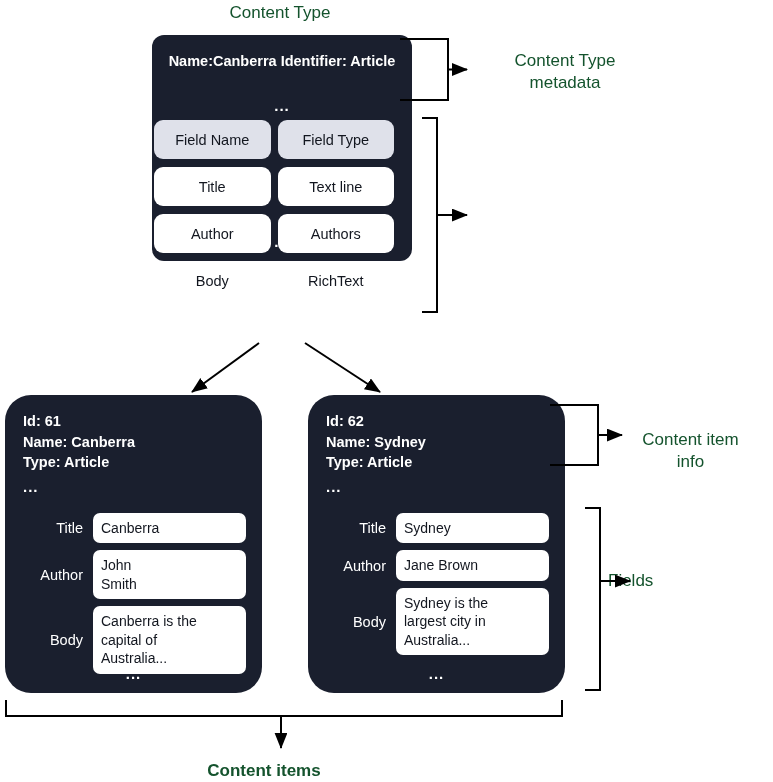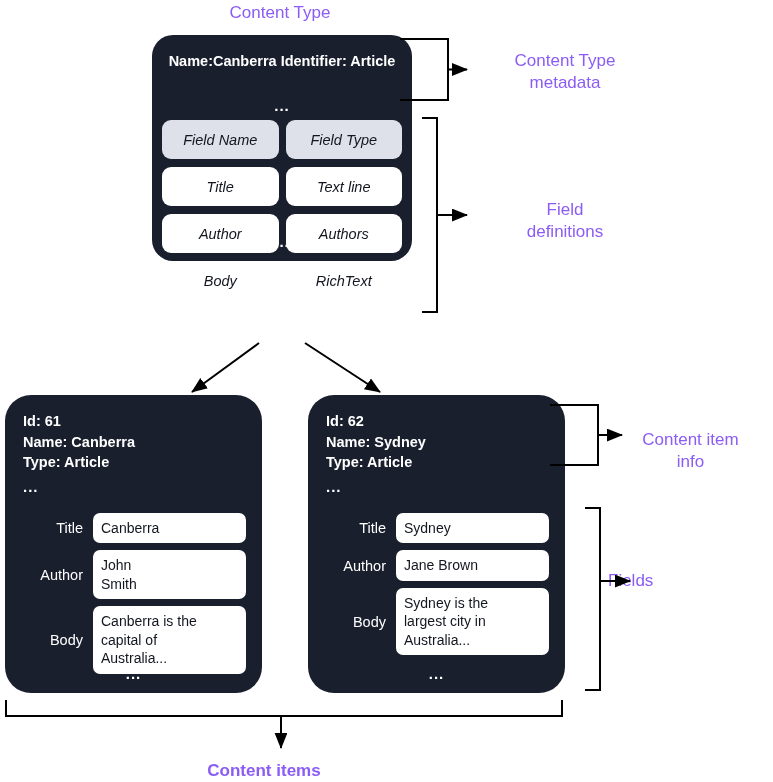--- a/index.html
+++ b/index.html
@@ -20,38 +20,38 @@
     inset: 0;
     width: 773px;
     height: 782px;
   }
 
   
   .caption {
     position: absolute;
     font-size: 17px;
     line-height: 1.3;
-    color: #8b5cf6;
+    color: #14532d;
     text-align: center;
     white-space: pre-line;
   }
 
   
   .card {
     position: absolute;
     background: #1a1f2e;
     border-radius: 26px;
     box-sizing: border-box;
   }
   #content-type-card {
     left: 152px;
     top: 35px;
     width: 260px;
     height: 226px;
-    border-radius: 21px;
+    border-radius: 12px;
   }
   #item-card-0 {
     left: 5px;
     top: 395px;
     width: 257px;
     height: 298px;
   }
   #item-card-1 {
     left: 308px;
     top: 395px;
@@ -89,27 +89,26 @@
     position: absolute;
     left: 0;
     bottom: 10px;
     width: 100%;
     text-align: center;
   }
 
   
   .fd-grid {
     position: absolute;
-    left: 10px;
+    left: 2px;
     top: 85px;
     width: 240px;
     display: grid;
     grid-template-columns: 1fr 1fr;
     gap: 8px 7px;
-    font-style: italic;
   }
   .chip {
     height: 39px;
     border-radius: 9px;
     display: flex;
     align-items: center;
     justify-content: center;
     font-size: 14.5px;
     color: #12161f;
     background: #ffffff;
@@ -232,22 +231,20 @@
     </div>
 
     <div class="ct-dots-bottom">
       <span class="ellipsis">...</span>
     </div>
   </div>
 
   <div class="caption" id="cap-ct-metadata">Content Type
 metadata</div>
 
-  <div class="caption" id="cap-field-defs">Field
-definitions</div>
 
   <div class="card" id="item-card-0">
 
     <div class="ci-meta">Id: 61
 Name: Canberra
 Type: Article</div>
 
     <div class="ci-dots">
       <span class="ellipsis">...</span>
     </div>

